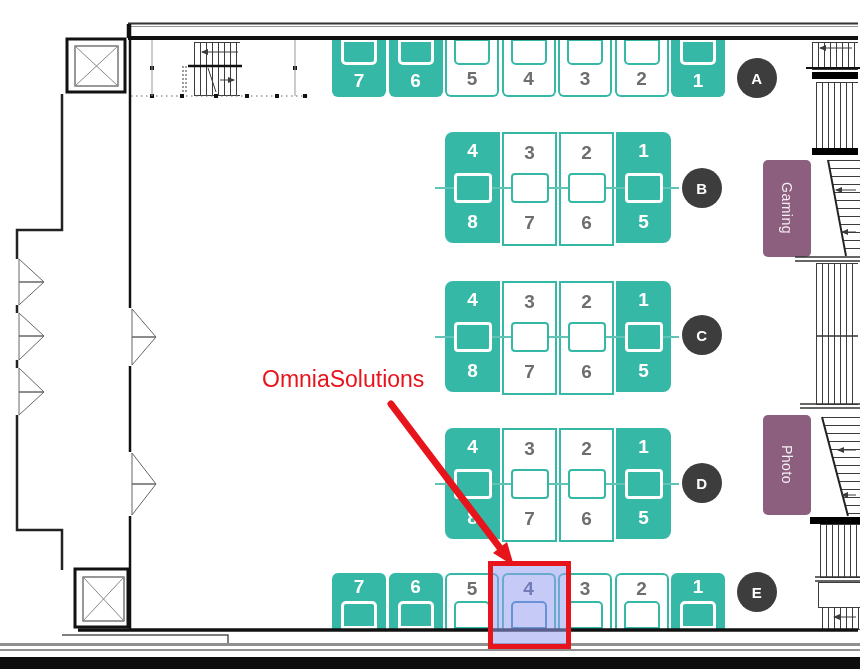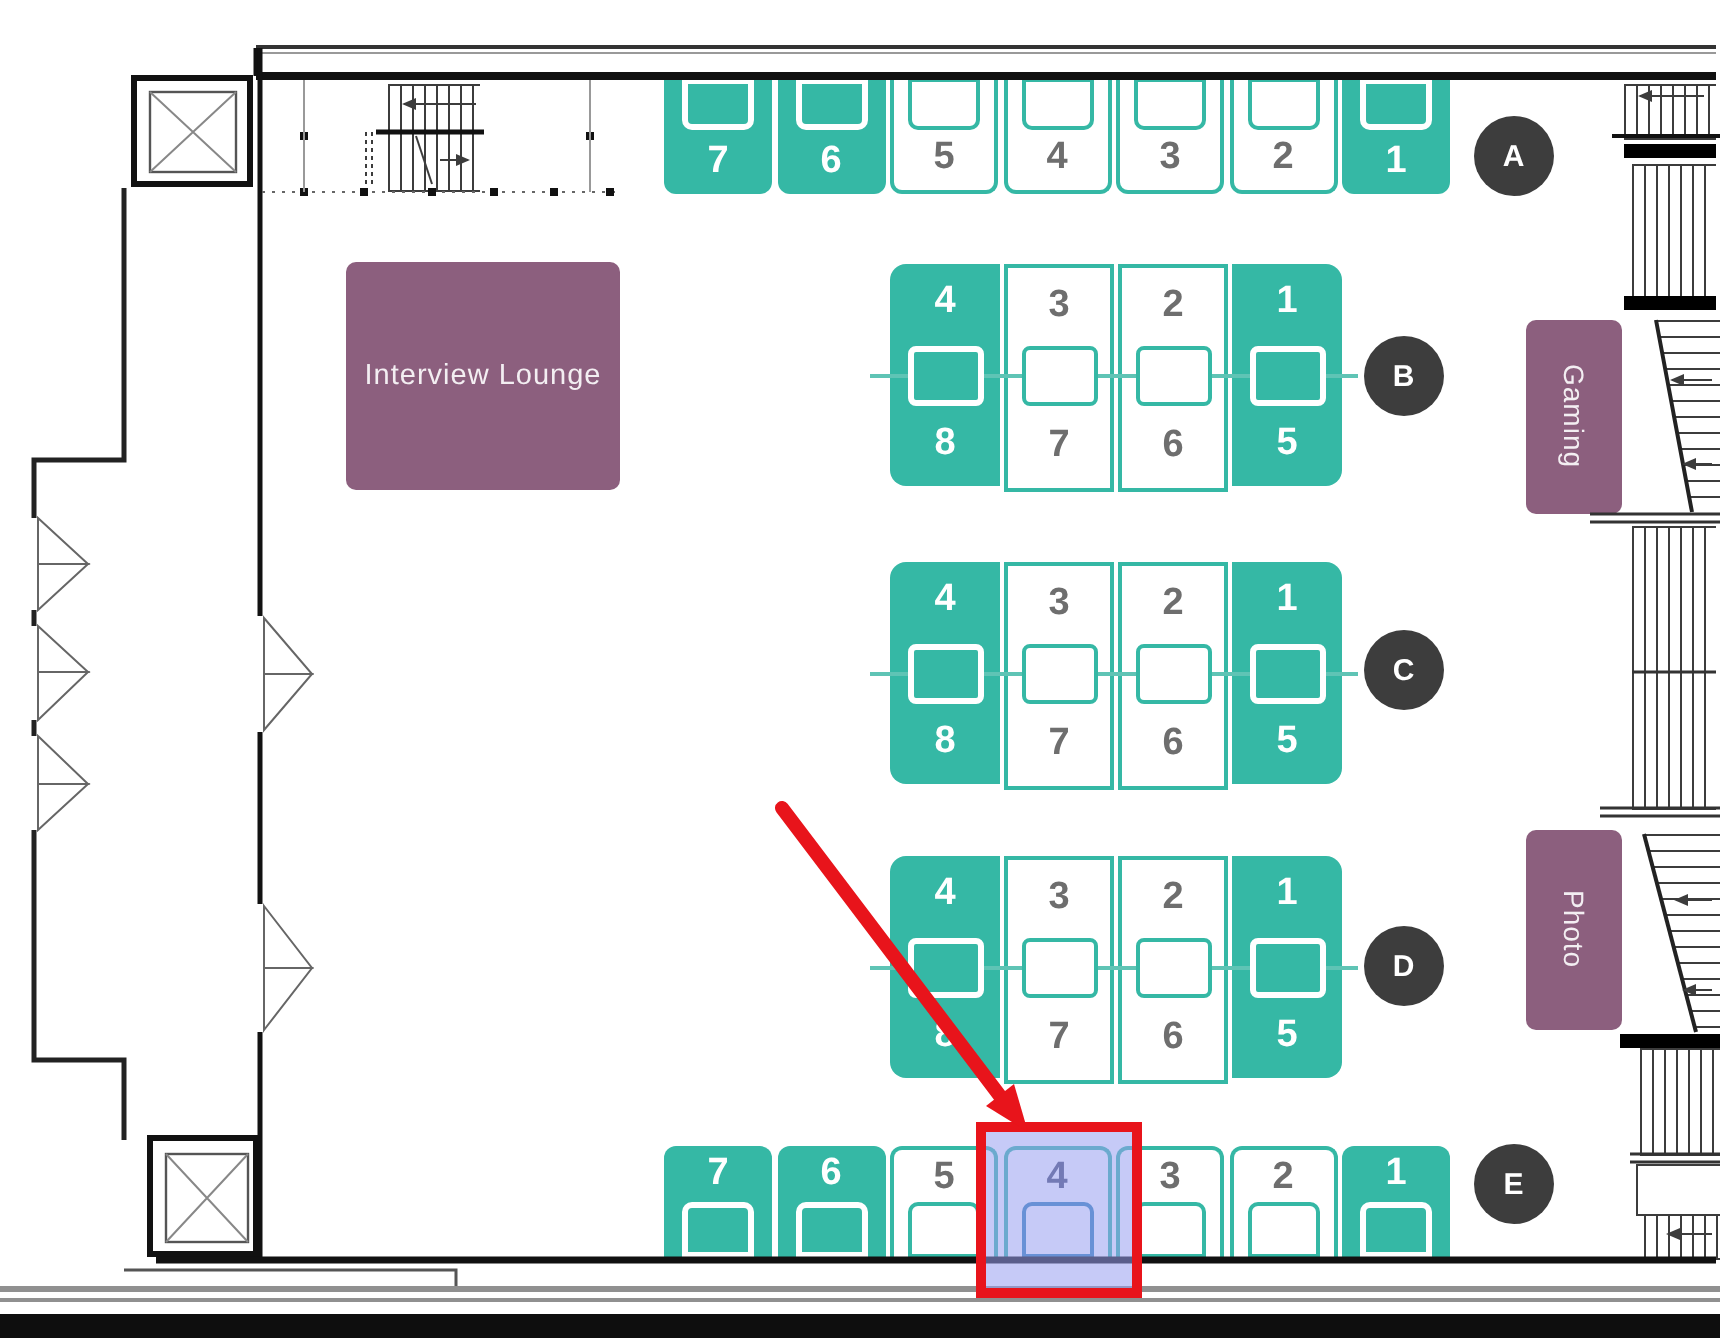--- a/index.html
+++ b/index.html
@@ -85,23 +85,20 @@
   <div class="arch bar" style="left:812px;top:148px;width:46px;height:7px"></div>
   <div class="arch th" style="left:824px;top:160px;width:36px;height:96px;clip-path:polygon(10% 0%,100% 0%,100% 100%,62% 100%)"></div>
   <div class="arch tv" style="left:816px;top:263px;width:42px;height:140px"></div>
   <div class="arch th" style="left:820px;top:417px;width:40px;height:99px;clip-path:polygon(5% 0%,100% 0%,100% 100%,70% 100%)"></div>
   <div class="arch bar" style="left:810px;top:517px;width:50px;height:7px"></div>
   <div class="arch tv" style="left:820px;top:524px;width:40px;height:52px"></div>
   <div class="arch" style="left:818px;top:582px;width:42px;height:24px;border:1.5px solid #3c3c3c"></div>
   <div class="arch tv" style="left:822px;top:607px;width:38px;height:21px"></div>
   <div class="arch tv" style="left:194px;top:42px;width:46px;height:52px"></div>
 
-  <div class="area" style="left:173px;top:131px;width:137px;height:114px;font-size:14.5px;line-height:1.4">
-    <span>Interview Lounge</span>
-  </div>
   <div class="area vert" style="left:763px;top:160px;width:48px;height:97px">
     <span>Gaming</span>
   </div>
   <div class="area vert" style="left:763px;top:415px;width:48px;height:100px">
     <span>Photo</span>
   </div>
 
   <div class="booth rowA teal" style="left:332px">
       <span class="tbl"></span>
       <span class="num">7</span>
@@ -322,14 +319,15 @@
   <div class="grayline" style="top:648.5px;height:2px"></div>
   <div class="blackbar"></div>
 
   <div class="hl-overlay"></div>
   <div class="hl-red"></div>
 
   <svg class="toplayer" width="860" height="672" viewBox="0 0 860 672">
     <line x1="391" y1="404" x2="500" y2="548" stroke="#e8141b" stroke-width="7" stroke-linecap="round"></line>
     <polygon points="514,566 493,553 507,542" fill="#e8141b"></polygon>
   </svg>
+  <div class="callout">OmniaSolutions</div>
 
 </div>
 
 </body></html>

